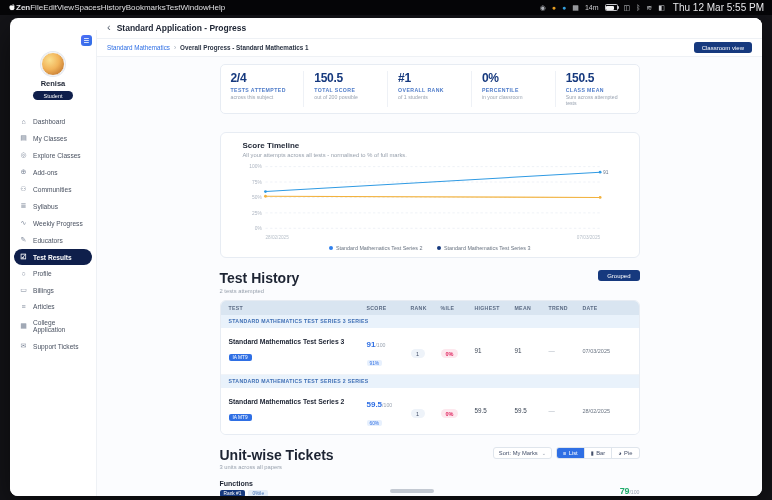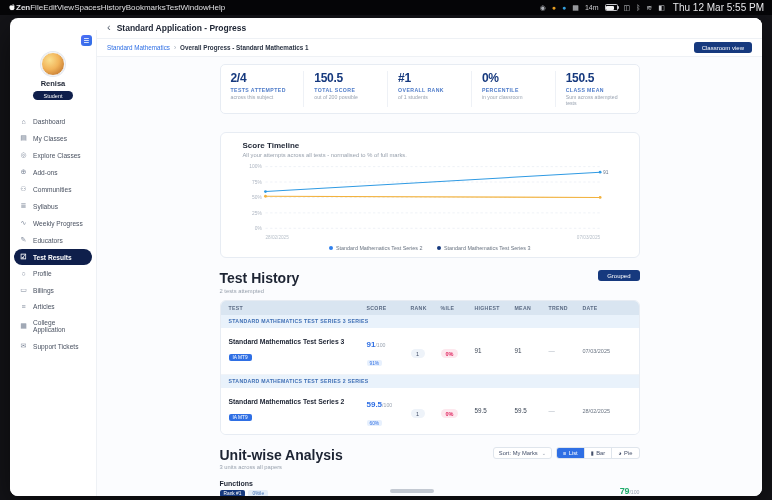--- a/index.html
+++ b/index.html
@@ -377,21 +377,21 @@
               <span class="col-mean cell-num">59.5</span>
               <span class="col-trend trend">—</span>
               <span class="col-date date">28/02/2025</span>
             </div>
           </div>
         </div>
 
         <div class="section">
           <div class="section-head">
             <div>
-              <div class="sec-title">Unit-wise Analysis</div>
+              <div class="sec-title">Unit-wise Tickets</div>
               <div class="sec-sub">3 units across all papers</div>
             </div>
             <div class="controls">
               <div class="sort-select">
                 <span>Sort: My Marks</span>
                 <span class="chev">⌄</span>
               </div>
               <div class="seg">
                 <span class="seg-btn active">
                     <span class="seg-icn">≡</span>

